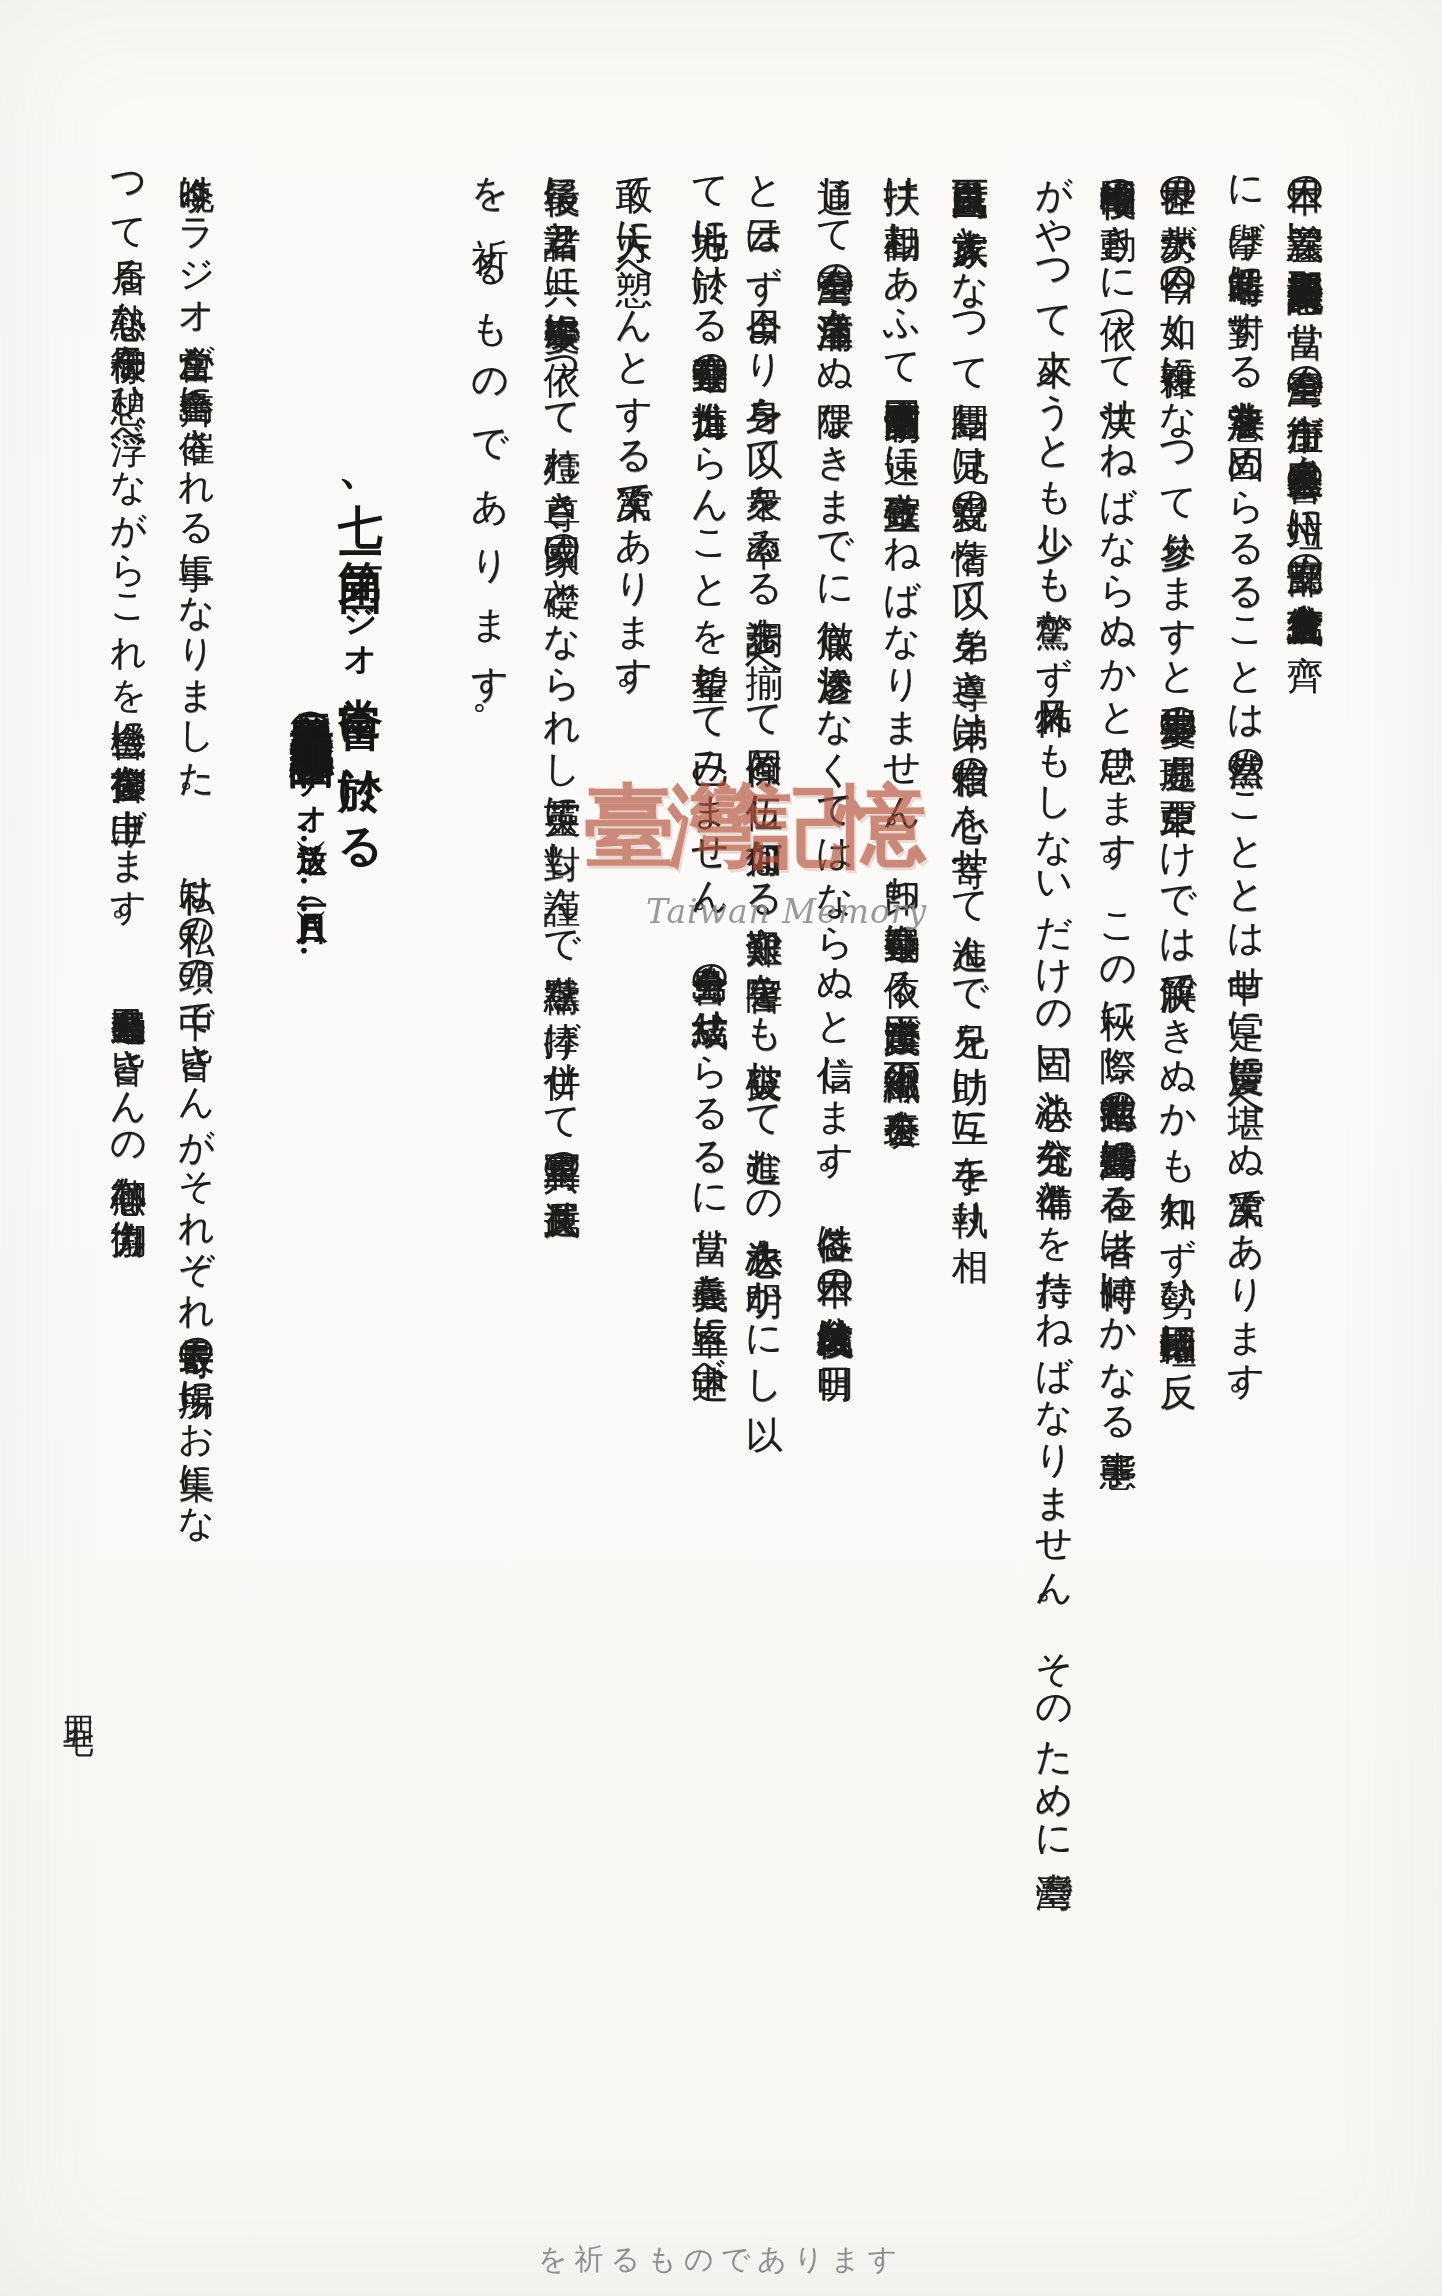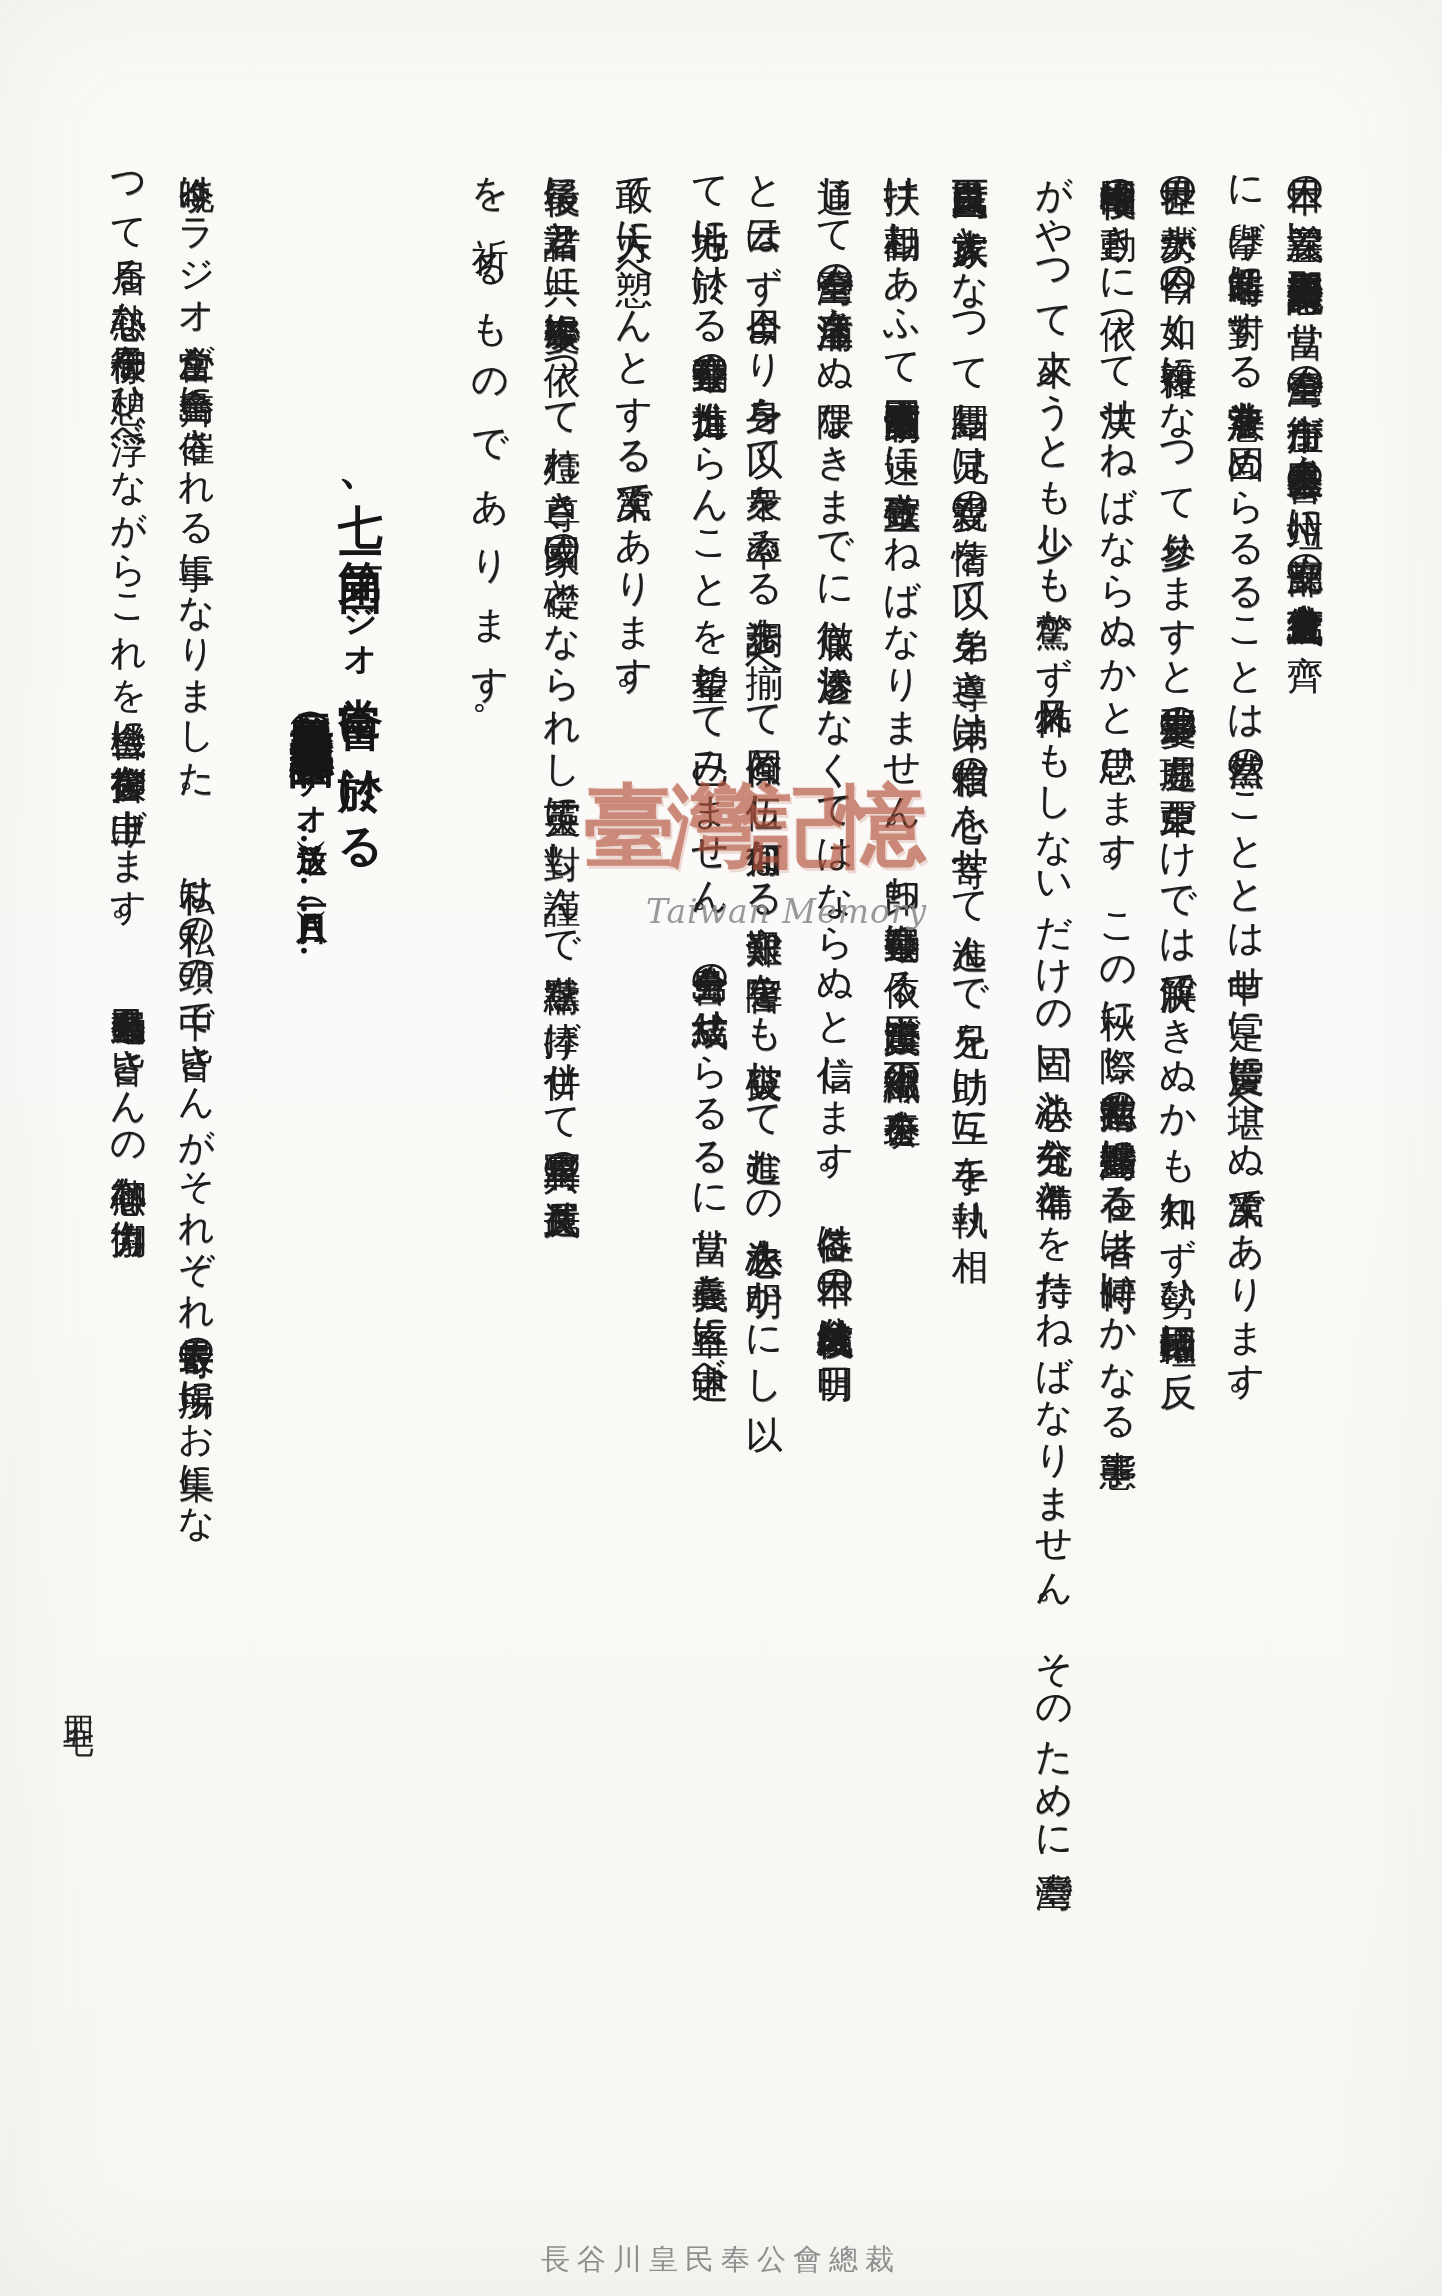--- a/index.html
+++ b/index.html
@@ -88,15 +88,15 @@
   <div class="hcol2"><span>長谷川皇民奉公會總裁（總督）訓話</span><span class="sub-small">（ラヂオ放送）……（八月一日）……</span></div>
 
   <div class="vcol speech" style="left:176px;">今晩はラジオ常會が全島一齊に催される事になりました。　私は私の頭の中で皆さんがそれぞれ最寄最寄の場所にお集にな</div>
   <div class="vcol speech" style="left:108px;">つて居る熱心な御樣子を想ひ浮べながらこれを機會に一言御挨拶を申上げます。　皇民奉公運動も皆さんの御熱心な御協力</div>
 
   <div class="pagenum">四五七</div>
 
   <div class="wm-cjk">臺灣記憶</div>
   <div class="wm-latin">Taiwan Memory</div>
 
-  <div class="footer-caption">長谷川皇民奉公會總裁</div>
+  <div class="footer-caption">を祈るものであります</div>
 
 </div>
 
 </body></html>

